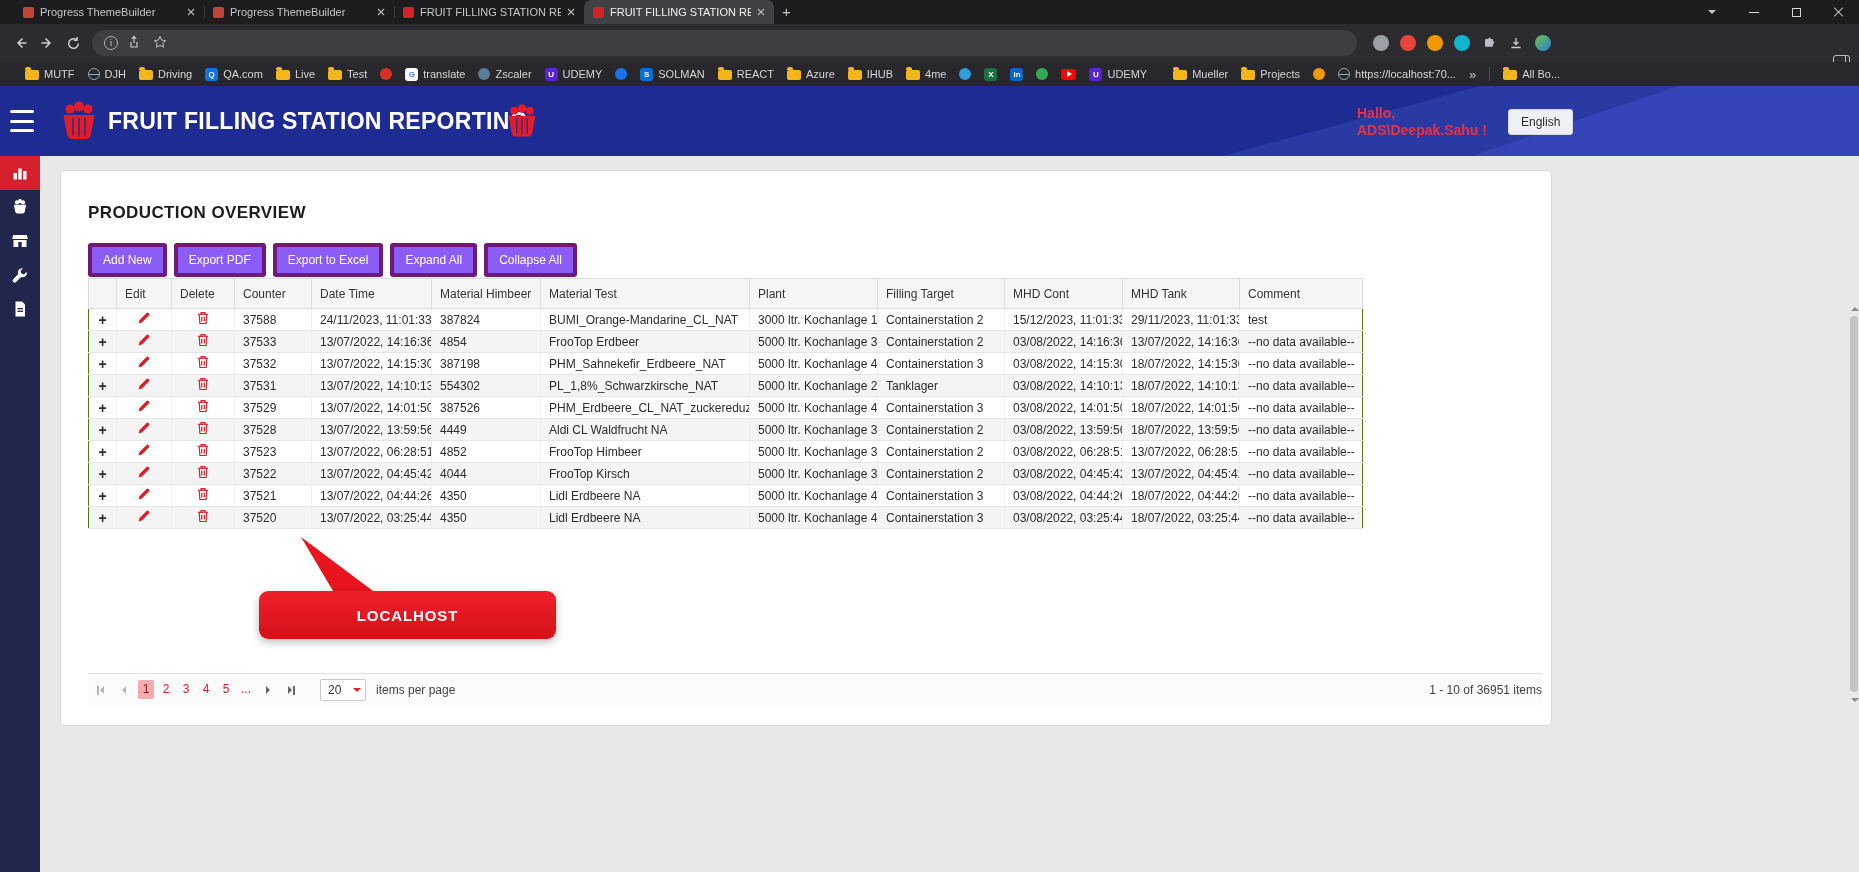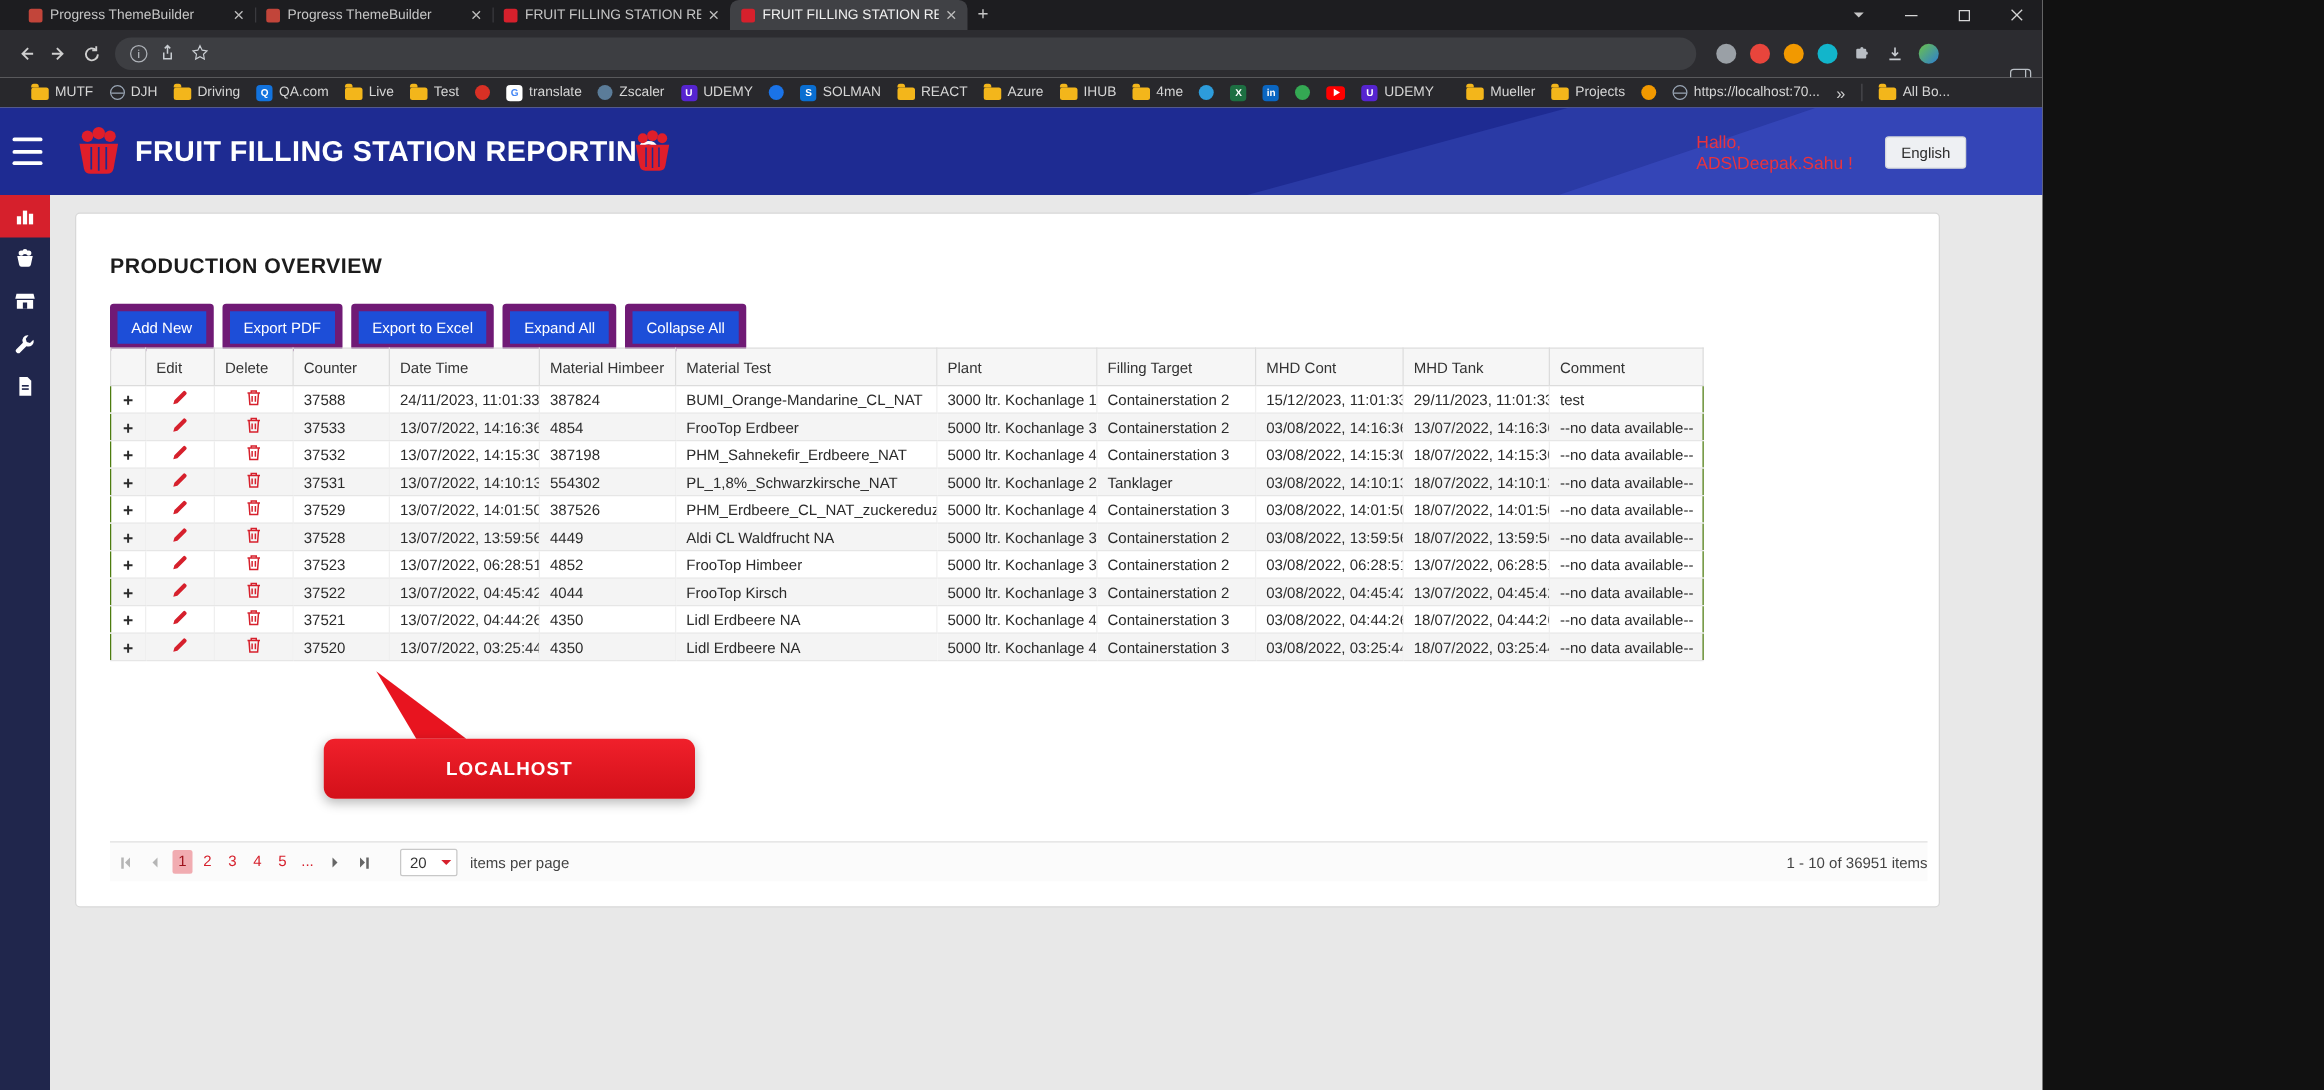--- a/index.html
+++ b/index.html
@@ -1,17 +1,17 @@
 <!DOCTYPE html>
 <html><head>
 <meta charset="utf-8">
 <style>
   *{box-sizing:border-box;margin:0;padding:0}
   body{margin:0;background:#111;font-family:"Liberation Sans",sans-serif}
-  #stage{position:relative;width:1634px;height:872px;overflow:hidden;background:#e8e8e8}
+  #stage{position:relative;width:1859px;height:872px;overflow:hidden;background:#e8e8e8}
 
   
   .tabstrip{position:absolute;left:0;top:0;right:0;height:24px;background:#1d1d20;display:flex;align-items:flex-end}
   .tabs{display:flex;height:24px;padding-left:14px}
   .tab{width:190px;height:24px;display:flex;align-items:center;gap:6px;padding:0 9px;color:#c6c6c6;font-size:11px;position:relative;cursor:default}
   .tab:not(.active)+.tab:not(.active)::before{content:'';position:absolute;left:0;top:6px;height:12px;width:1px;background:#3a3a3e}
   .tab.active{background:#404145;border-radius:7px 7px 0 0;color:#f1f1f1}
   .tab .fav{width:11px;height:11px;border-radius:2px;flex:none}
   .tab .ttl{flex:1;overflow:hidden;white-space:nowrap}
   .tab .tclose{flex:none;display:inline-flex}
@@ -57,33 +57,33 @@
   
   .appheader{position:absolute;left:0;top:86px;right:0;height:70px;background:#1e2b92;overflow:hidden}
   .sw1{position:absolute;right:0;top:0;width:860px;height:70px;background:#2a3aa5;clip-path:polygon(26% 100%,56% 0,100% 0,100% 100%)}
   .sw2{position:absolute;right:0;top:0;width:860px;height:70px;background:#3a4cc0;clip-path:polygon(55% 100%,79% 0,100% 0,100% 100%);opacity:.65}
   .hamburger{position:absolute;left:10px;top:24px;width:24px;height:22px;display:flex;flex-direction:column;justify-content:space-between;z-index:3}
   .hamburger i{display:block;height:3px;background:#fff;border-radius:2px}
   .hbasket{position:absolute;top:13px;z-index:3}
   .hbasket.b1{left:60px}
   .hbasket.b2{left:505px;top:16px}
   .apptitle{position:absolute;left:108px;top:0;height:70px;line-height:70px;color:#fff;font-size:23px;font-weight:700;letter-spacing:.3px;z-index:3}
-  .greeting{position:absolute;left:1357px;top:19px;color:#e8333f;font-size:14px;font-weight:400;line-height:17px;z-index:3}
+  .greeting{position:absolute;left:1357px;top:19px;color:#e8333f;font-size:14px;font-weight:700;line-height:17px;z-index:3}
   .btn-english{position:absolute;left:1508px;top:23px;background:#eef0f3;border:1px solid #d4d7dc;border-radius:3px;color:#2b2b2b;font-size:12px;padding:5px 12px;z-index:3;font-family:inherit}
 
   
   .sidebar{position:absolute;left:0;top:156px;width:40px;bottom:0;background:#20264c}
   .side-item{width:40px;height:34px;display:flex;align-items:center;justify-content:center;cursor:pointer}
   .side-item.active{background:#d6202c}
 
   
   .card{position:absolute;left:60px;top:170px;width:1492px;height:556px;background:#fff;border:1px solid #d8d8d8;border-radius:4px}
   .card-title{position:absolute;left:27px;top:32px;font-size:17px;font-weight:700;color:#1c1c1c;letter-spacing:.4px}
   .actions{position:absolute;left:27px;top:72px;display:flex;gap:7px}
-  .btn-red{background:#1d4ed8;color:#fff;font-size:12px;padding:6px 11px;border-radius:3px;border:6px solid #701a75;font-family:inherit;cursor:pointer}
+  .btn-red{background:#8b5cf6;color:#fff;font-size:12px;padding:6px 11px;border-radius:3px;border:4px solid #701a75;font-family:inherit;cursor:pointer}
 
   .grid{position:absolute;left:27px;top:107px}
   table{table-layout:fixed;border-collapse:collapse;width:1274px;border:1px solid #4d7c0f}
   thead th{height:30px;background:#f6f6f6;border:1px solid #dcdcdc;font-weight:400;font-size:12px;color:#333;text-align:left;padding:0 8px;white-space:nowrap;overflow:hidden}
   tbody td{height:22px;padding:0 8px;font-size:12px;color:#2b2b2b;border-bottom:1px solid #e6e6e6;border-left:1px solid #efefef;white-space:nowrap;overflow:hidden}
   tbody td:first-child{border-left:none}
   tbody tr:nth-child(even){background:#f4f4f4}
   td.c-ic{text-align:center;padding:0}
   .plus{font-size:14px;font-weight:700;color:#2b2b2b;cursor:pointer}
   .iwrap{display:inline-flex;cursor:pointer}

